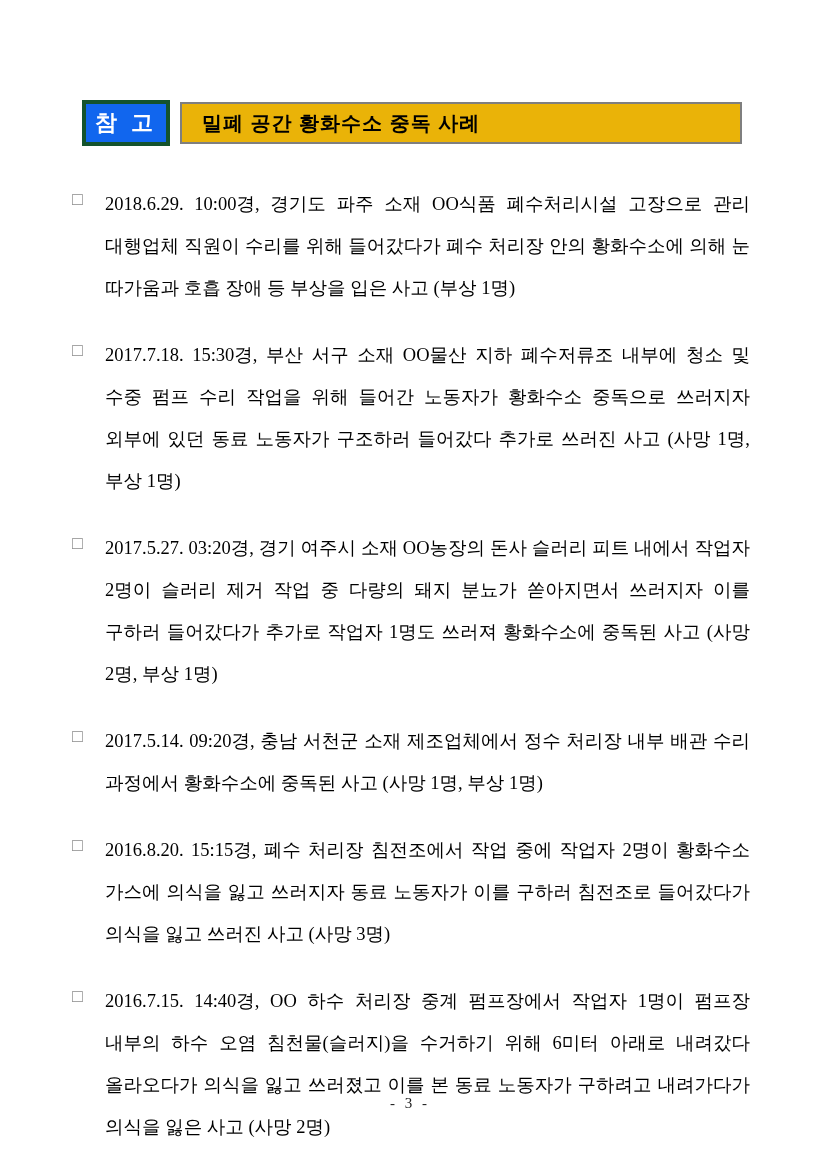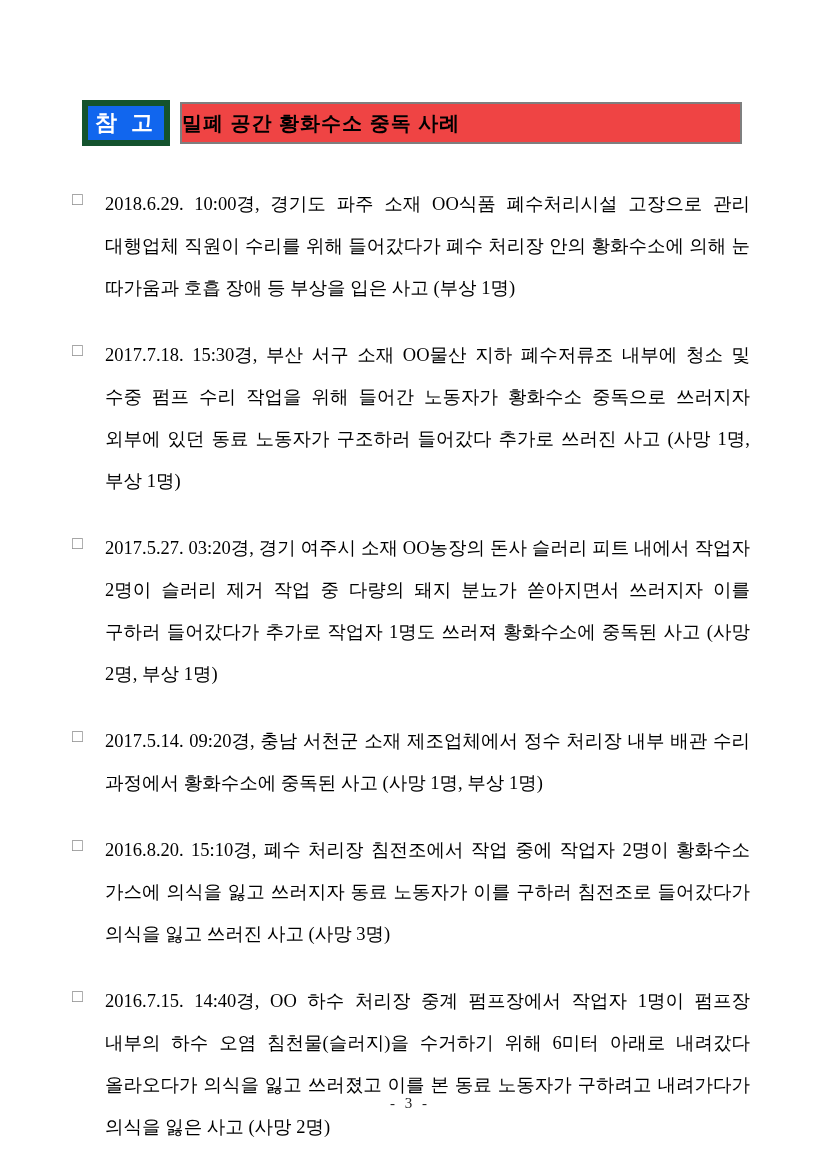--- a/index.html
+++ b/index.html
@@ -24,41 +24,42 @@
     left: 82px;
     width: 660px;
     display: flex;
     align-items: stretch;
   }
   .badge {
     box-sizing: border-box;
     width: 88px;
     height: 46px;
     background: #1166EE;
-    border: 6px solid #14532d;
+    border: 4px solid #14532d;
     color: #ffffff;
     font-family: "Liberation Sans", "DejaVu Sans", sans-serif;
     font-weight: bold;
     font-size: 22px;
     letter-spacing: 4px;
     display: flex;
     align-items: center;
     justify-content: center;
     flex: 0 0 auto;
   }
   .title-box {
     box-sizing: border-box;
     margin-left: 10px;
     margin-top: 2px;
     height: 42px;
     flex: 1 1 auto;
-    background: #ef4444;
+    background: #eab308;
     border: 2px solid #7F7F7F;
     display: flex;
     align-items: center;
+    padding-left: 20px;
   }
   .title-text {
     font-family: "Liberation Sans", "DejaVu Sans", sans-serif;
     font-weight: bold;
     font-size: 20px;
     letter-spacing: 1px;
     color: #000000;
   }
 
   
@@ -136,21 +137,21 @@
       <p class="incident-text">2017.5.27. 03:20경, 경기 여주시 소재 OO농장의 돈사 슬러리 피트 내에서 작업자 2명이 슬러리 제거 작업 중 다량의 돼지 분뇨가 쏟아지면서 쓰러지자 이를 구하러 들어갔다가 추가로 작업자 1명도 쓰러져 황화수소에 중독된 사고 (사망 2명, 부상 1명)</p>
     </div>
 
     <div class="incident">
       <span class="bullet">□</span>
       <p class="incident-text">2017.5.14. 09:20경, 충남 서천군 소재 제조업체에서 정수 처리장 내부 배관 수리 과정에서 황화수소에 중독된 사고 (사망 1명, 부상 1명)</p>
     </div>
 
     <div class="incident">
       <span class="bullet">□</span>
-      <p class="incident-text">2016.8.20. 15:10경, 폐수 처리장 침전조에서 작업 중에 작업자 2명이 황화수소 가스에 의식을 잃고 쓰러지자 동료 노동자가 이를 구하러 침전조로 들어갔다가 의식을 잃고 쓰러진 사고 (사망 3명)</p>
+      <p class="incident-text">2016.8.20. 15:15경, 폐수 처리장 침전조에서 작업 중에 작업자 2명이 황화수소 가스에 의식을 잃고 쓰러지자 동료 노동자가 이를 구하러 침전조로 들어갔다가 의식을 잃고 쓰러진 사고 (사망 3명)</p>
     </div>
 
     <div class="incident">
       <span class="bullet">□</span>
       <p class="incident-text">2016.7.15. 14:40경, OO 하수 처리장 중계 펌프장에서 작업자 1명이 펌프장 내부의 하수 오염 침천물(슬러지)을 수거하기 위해 6미터 아래로 내려갔다 올라오다가 의식을 잃고 쓰러졌고 이를 본 동료 노동자가 구하려고 내려가다가 의식을 잃은 사고 (사망 2명)</p>
     </div>
 
   </div>
 
   <div class="footer">

